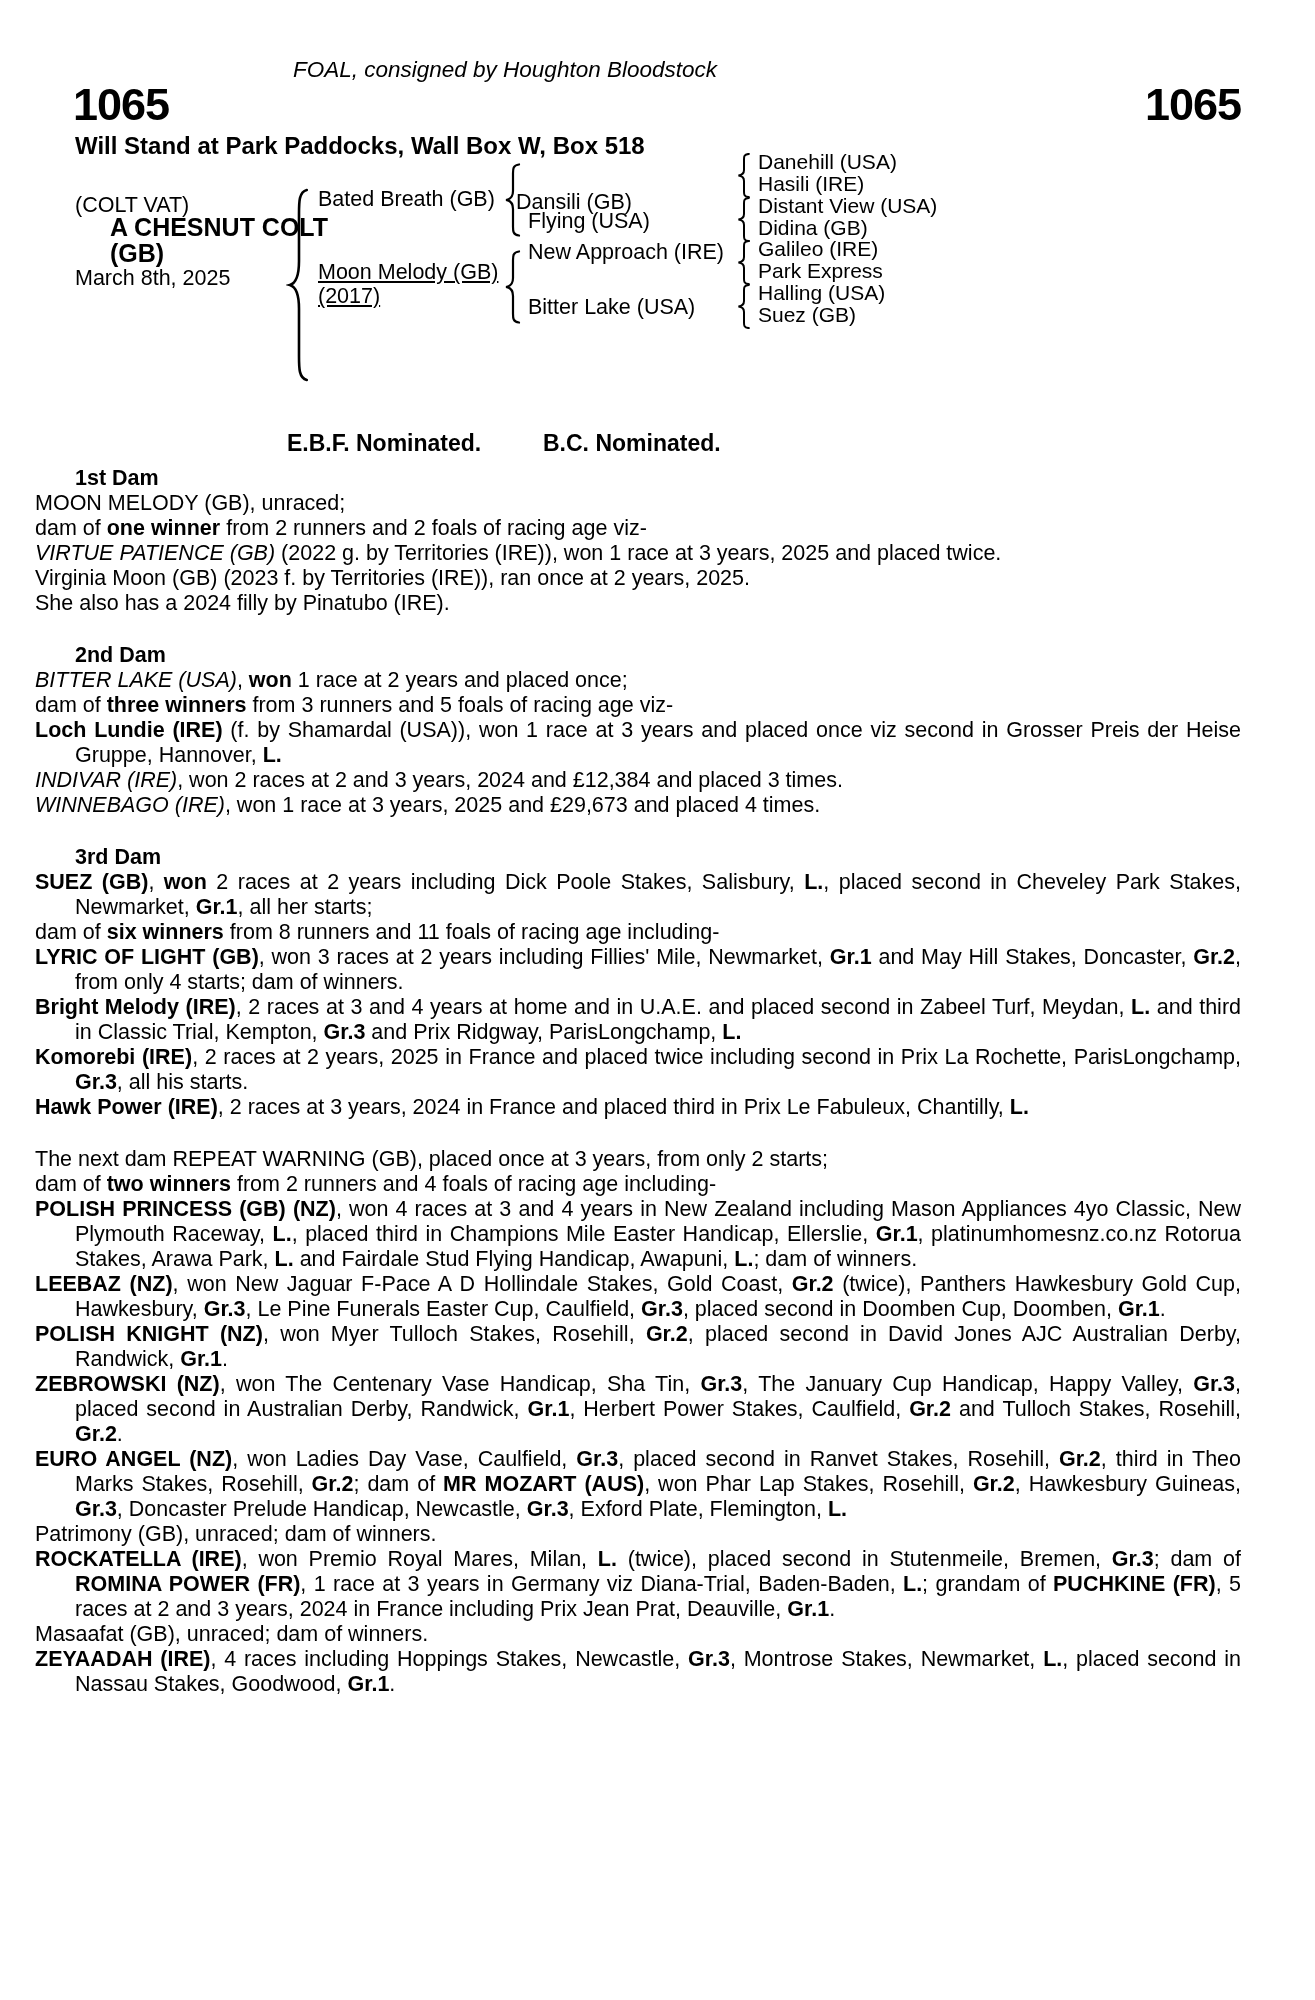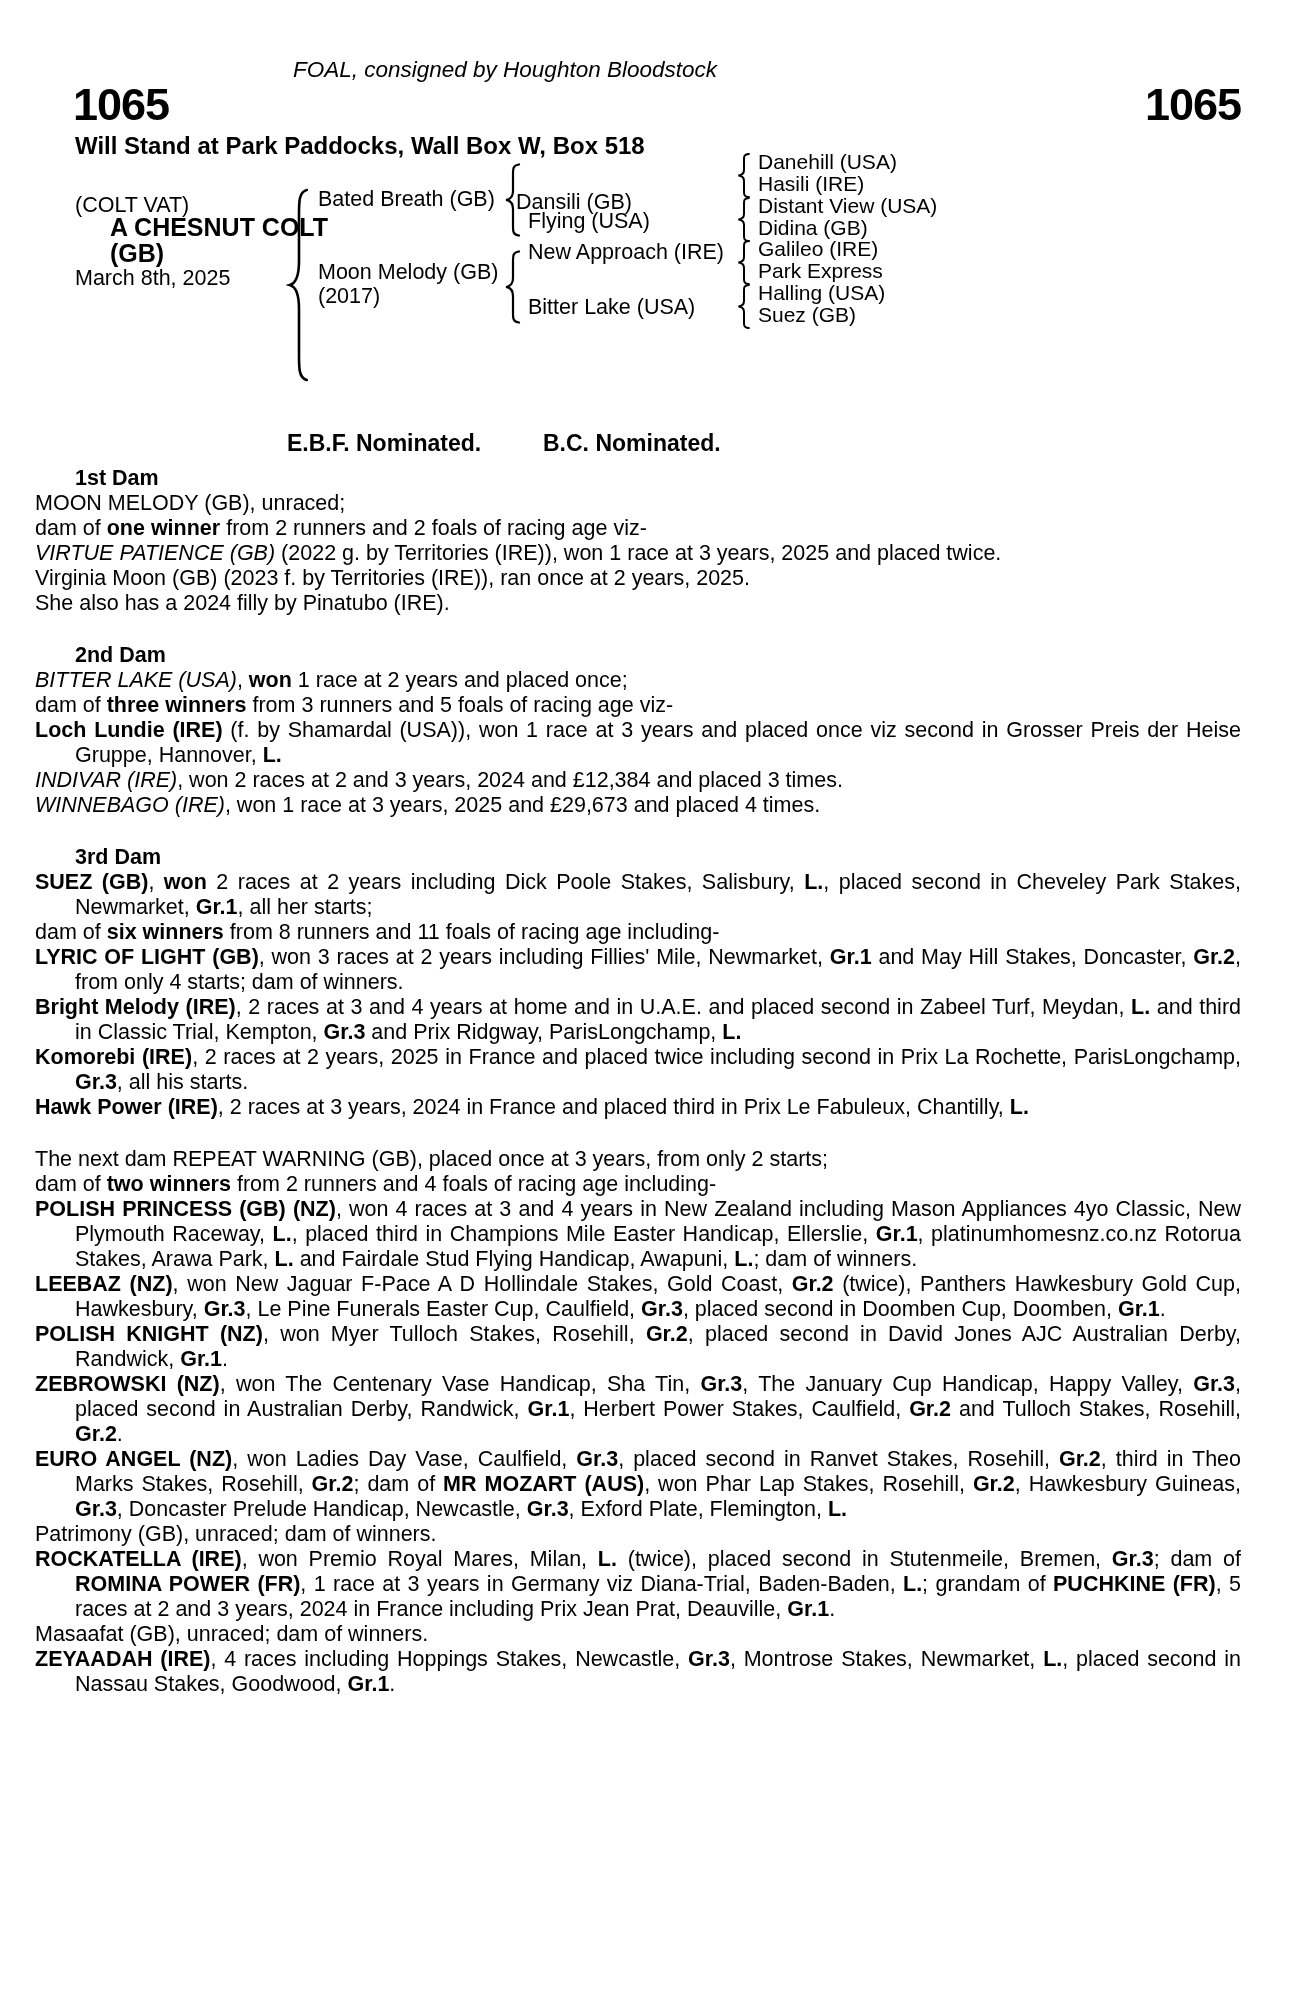--- a/index.html
+++ b/index.html
@@ -16,21 +16,21 @@
   #lot-left  { left:73px; }
   #lot-right { left:1075px; width:166px; text-align:right; }
   #stand-line { top:132px; left:75px; font-size:24px; font-weight:bold; }
 
   
   .ped-txt { font-size:21.5px; white-space:nowrap; }
   #ped-withvat { top:193px; left:75px; }
   #ped-name { top:214px; left:75px; font-size:25px; font-weight:bold; line-height:26px; white-space:nowrap;margin-left:35px; }
   #ped-foaled { top:266px; left:75px; }
   #ped-sire { top:187px; left:318px; }
-  #ped-dam  { top:260px; left:318px; line-height:24px; }
+  #ped-dam  { top:260px; left:318px; line-height:24px;text-decoration:underline; }
   #ped-ss { top:166px; left:516px;margin-top:24px; }
   #ped-sd { top:209px; left:528px; }
   #ped-ds { top:240px; left:528px; }
   #ped-dd { top:295px; left:528px; }
   .gg { left:758px; line-height:21.5px; font-size:21px; white-space:nowrap; }
   #ped-g1 { top:151px; }
   #ped-g2 { top:195px; }
   #ped-g3 { top:238px; }
   #ped-g4 { top:282px; }
   .brace { position:absolute; }

